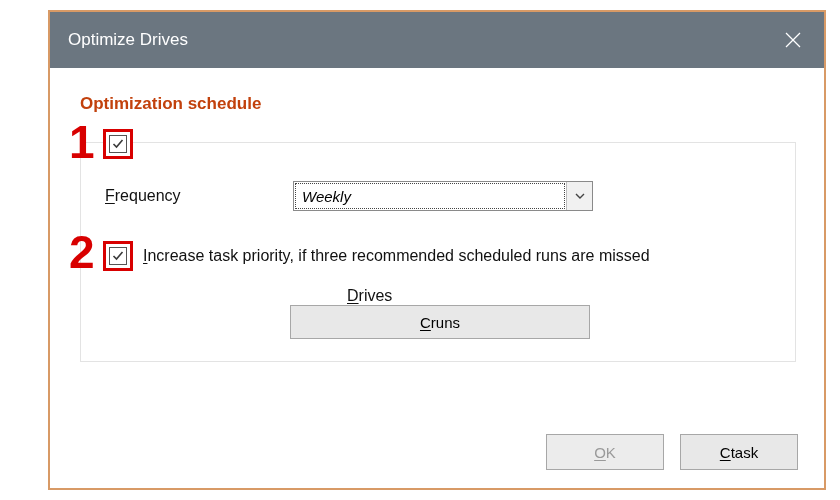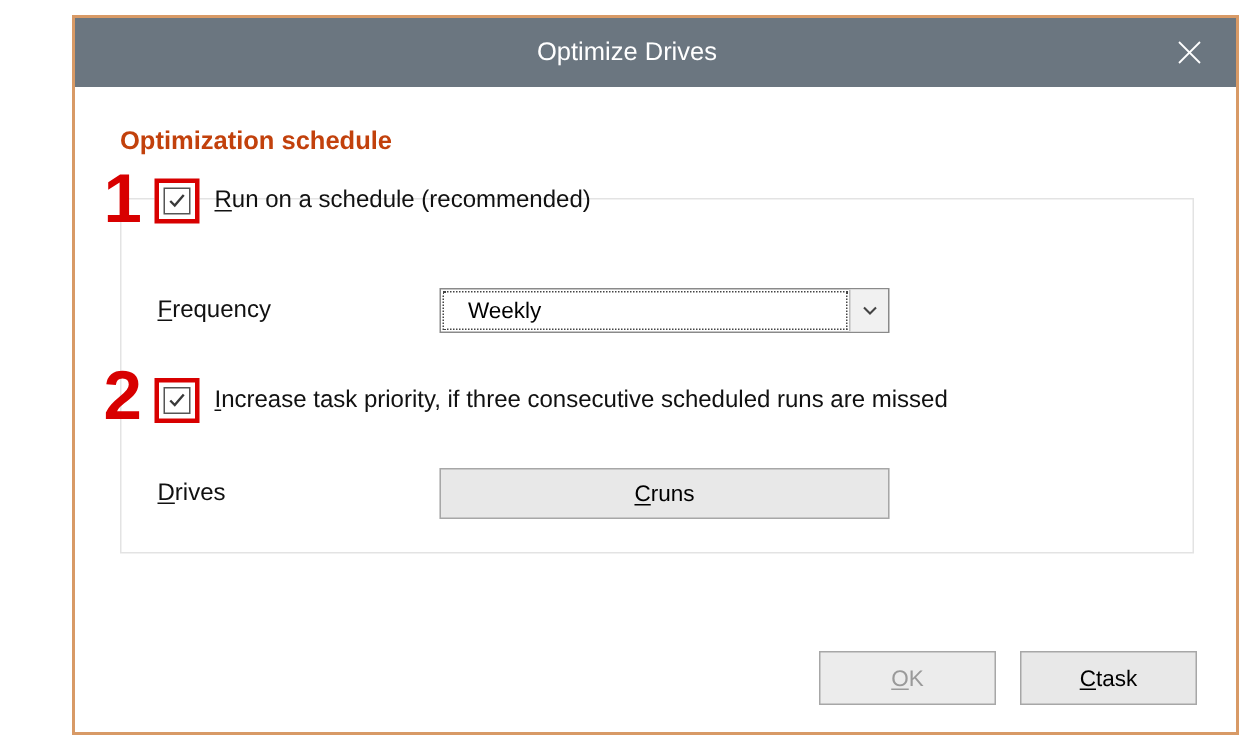--- a/index.html
+++ b/index.html
@@ -22,28 +22,27 @@
     }
     .dialog {
       position: absolute;
       top: 0;
       left: 0;
       right: 0;
       bottom: 0;
       background: #fff;
     }
     .titlebar {
-      height: 46px;
+      height: 56px;
       background: #6b7680;
       display: flex;
       align-items: center;
       padding-left: 18px;
       padding-right: 6px;
       color: #fff;
-      text-align: center;
     }
     .titlebar .title {
       flex: 1;
       font-size: 17px;
       font-weight: 400;
     }
     .titlebar .close {
       width: 50px;
       height: 46px;
       display: flex;
@@ -65,23 +64,23 @@
       border: 1px solid #e3e3e3;
       padding: 0 18px 22px 22px;
       position: relative;
     }
     .row {
       display: flex;
       align-items: center;
       position: relative;
     }
     .row1 { height: 34px; margin-top: -16px; }
-    .row2 { margin-top: 41px; }
+    .row2 { margin-top: 20px; }
     .row3 { margin-top: 30px; min-height: 28px; }
-    .row4 { margin-top: 30px; }
+    .row4 { margin-top: 16px; flex-direction: column; }
     .annot {
       position: absolute;
       font-size: 46px;
       font-weight: 900;
       color: #d80000;
       font-family: Arial, sans-serif;
       line-height: 1;
       pointer-events: none;
     }
     .annot1 { left: -34px; top: -8px; }
@@ -124,25 +123,26 @@
       height: 30px;
       border: 1px solid #8a8a8a;
       background: #fff;
       display: flex;
       align-items: stretch;
       position: relative;
       font-size: 15px;
     }
     .select-val {
       flex: 1;
-      padding: 3px 16px;
+      padding: 3px 6px;
       border: 1px dotted #444;
       margin: 1px;
       display: flex;
       align-items: center;
+      font-style: italic;
     }
     .select-arrow {
       width: 26px;
       border-left: 1px solid #bcbcbc;
       background: #f1f1f1;
       display: flex;
       align-items: center;
       justify-content: center;
     }
     .btn {
@@ -193,21 +193,20 @@
 
         <div class="row row1">
           <div class="annot annot1">1</div>
           <label class="cb-wrap">
             <span class="cb">
               <svg width="12" height="12" viewBox="0 0 12 12">
                 <path d="M1.5 6 L4.5 9 L10.5 2" fill="none" stroke="#3a3a3a" stroke-width="1.6"></path>
               </svg>
             </span>
           </label>
-          <span class="chk-label"><span class="u">R</span><span>un on a schedule (recommended)</span></span>
         </div>
 
         <div class="row row2">
           <div class="field-label"><span class="u">F</span><span>requency</span></div>
           <div class="select-wrap" tabindex="0">
             <div class="select-val">Weekly</div>
             <div class="select-arrow">
               <svg width="10" height="6" viewBox="0 0 10 6">
                 <path d="M1 1 L5 5 L9 1" fill="none" stroke="#444" stroke-width="1.4"></path>
               </svg>
@@ -217,21 +216,21 @@
 
         <div class="row row3">
           <div class="annot annot2">2</div>
           <label class="cb-wrap">
             <span class="cb">
               <svg width="12" height="12" viewBox="0 0 12 12">
                 <path d="M1.5 6 L4.5 9 L10.5 2" fill="none" stroke="#3a3a3a" stroke-width="1.6"></path>
               </svg>
             </span>
           </label>
-          <span class="chk-label"><span class="u">I</span><span>ncrease task priority, if three consecutive scheduled runs are missed</span></span>
+          <span class="chk-label"><span class="u">I</span><span>ncrease task priority, if three recommended scheduled runs are missed</span></span>
         </div>
 
         <div class="row row4">
           <div class="field-label"><span class="u">D</span><span>rives</span></div>
           <div class="btn choose-btn">
               <span class="u">C</span>
               <span>runs</span>
             </div>
         </div>
 

